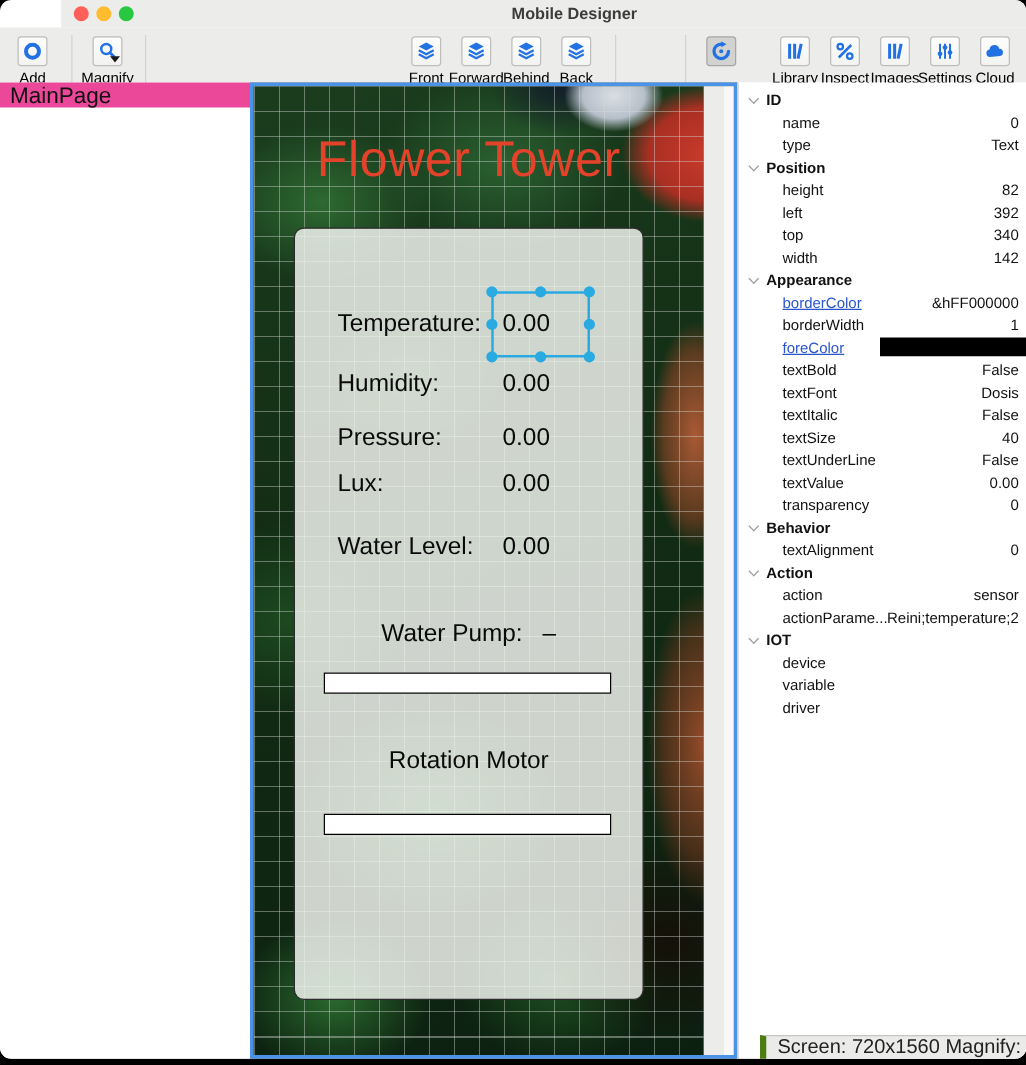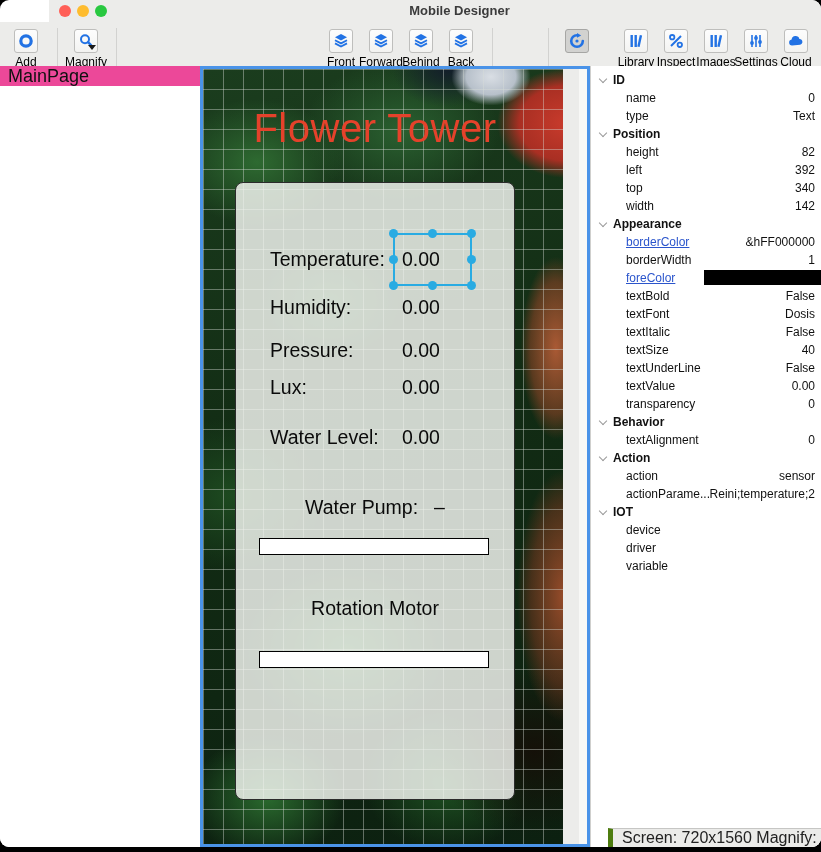--- a/index.html
+++ b/index.html
@@ -404,26 +404,26 @@
 
     <div class="prow">
       <span class="chev"></span>
       <span class="ptitle">IOT</span>
       </div>
     <div class="prow">
       <span class="plabel">device</span>
       <span class="pvalue"></span>
       </div>
     <div class="prow">
+      <span class="plabel">variable</span>
+      <span class="pvalue"></span>
+      </div>
+    <div class="prow">
       <span class="plabel">driver</span>
       <span class="pvalue"></span>
       </div>
-    <div class="prow">
-      <span class="plabel">variable</span>
-      <span class="pvalue"></span>
-      </div>
   </div>
 
   <div class="statusbar">
     <span>Screen: 720x1560 Magnify: 0.5x</span>
   </div>
 
 </div>
 
 </body></html>

